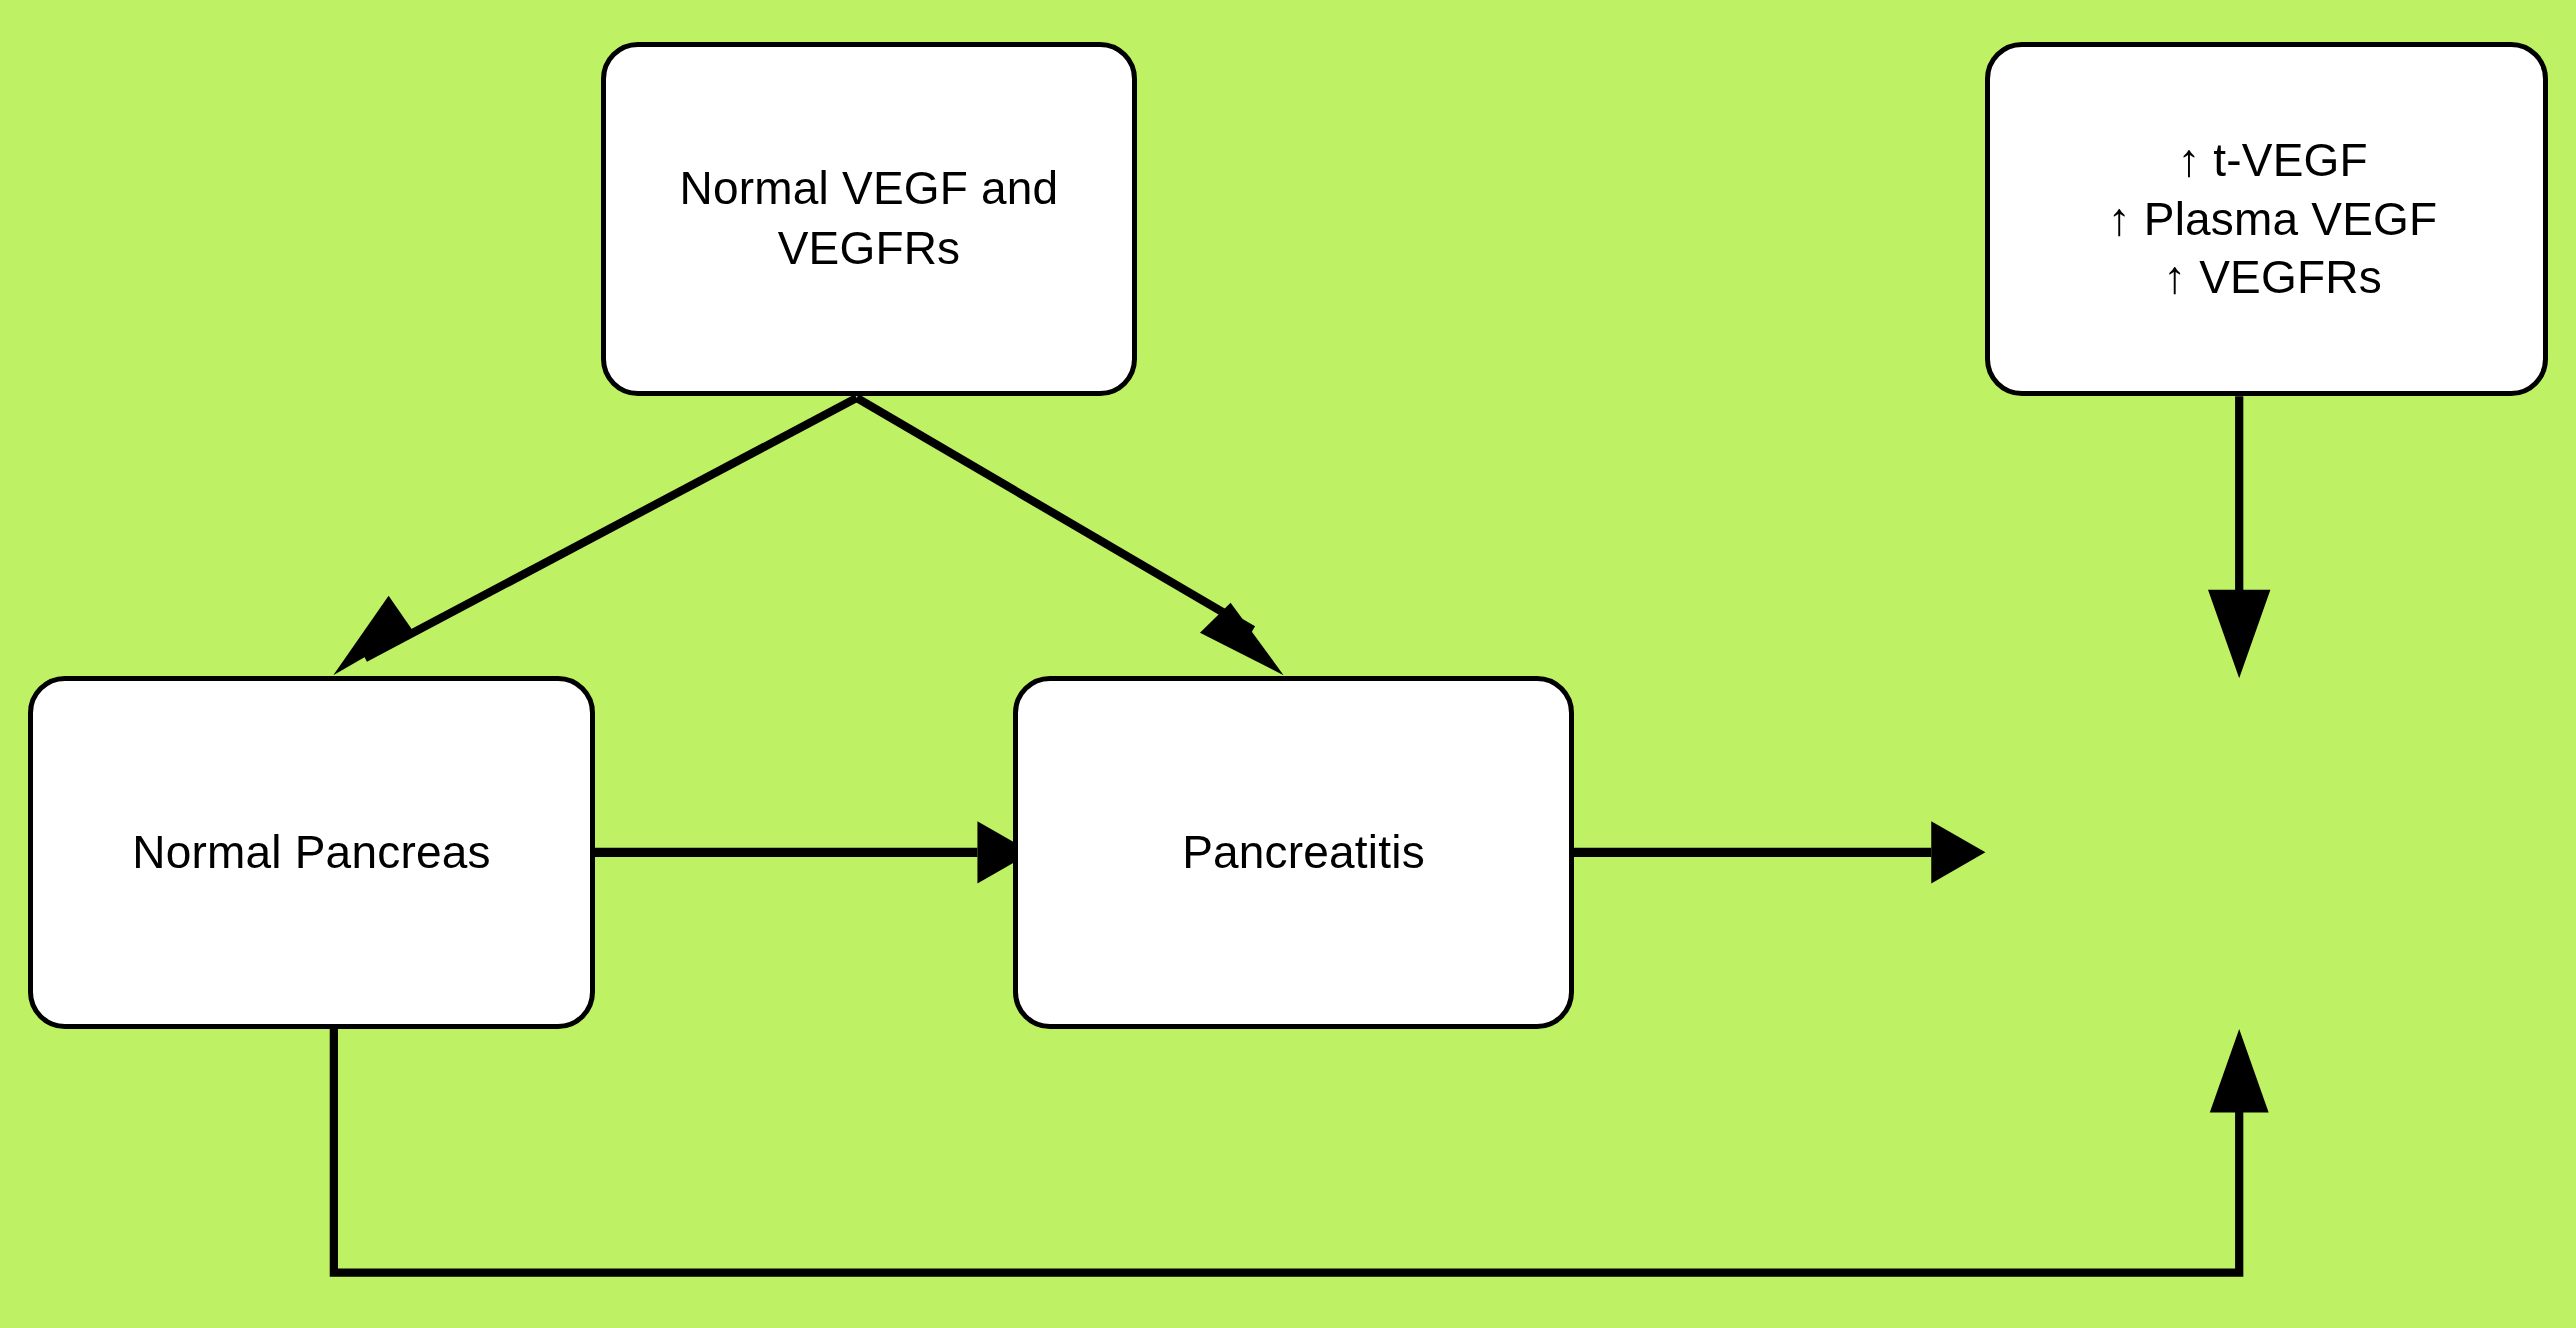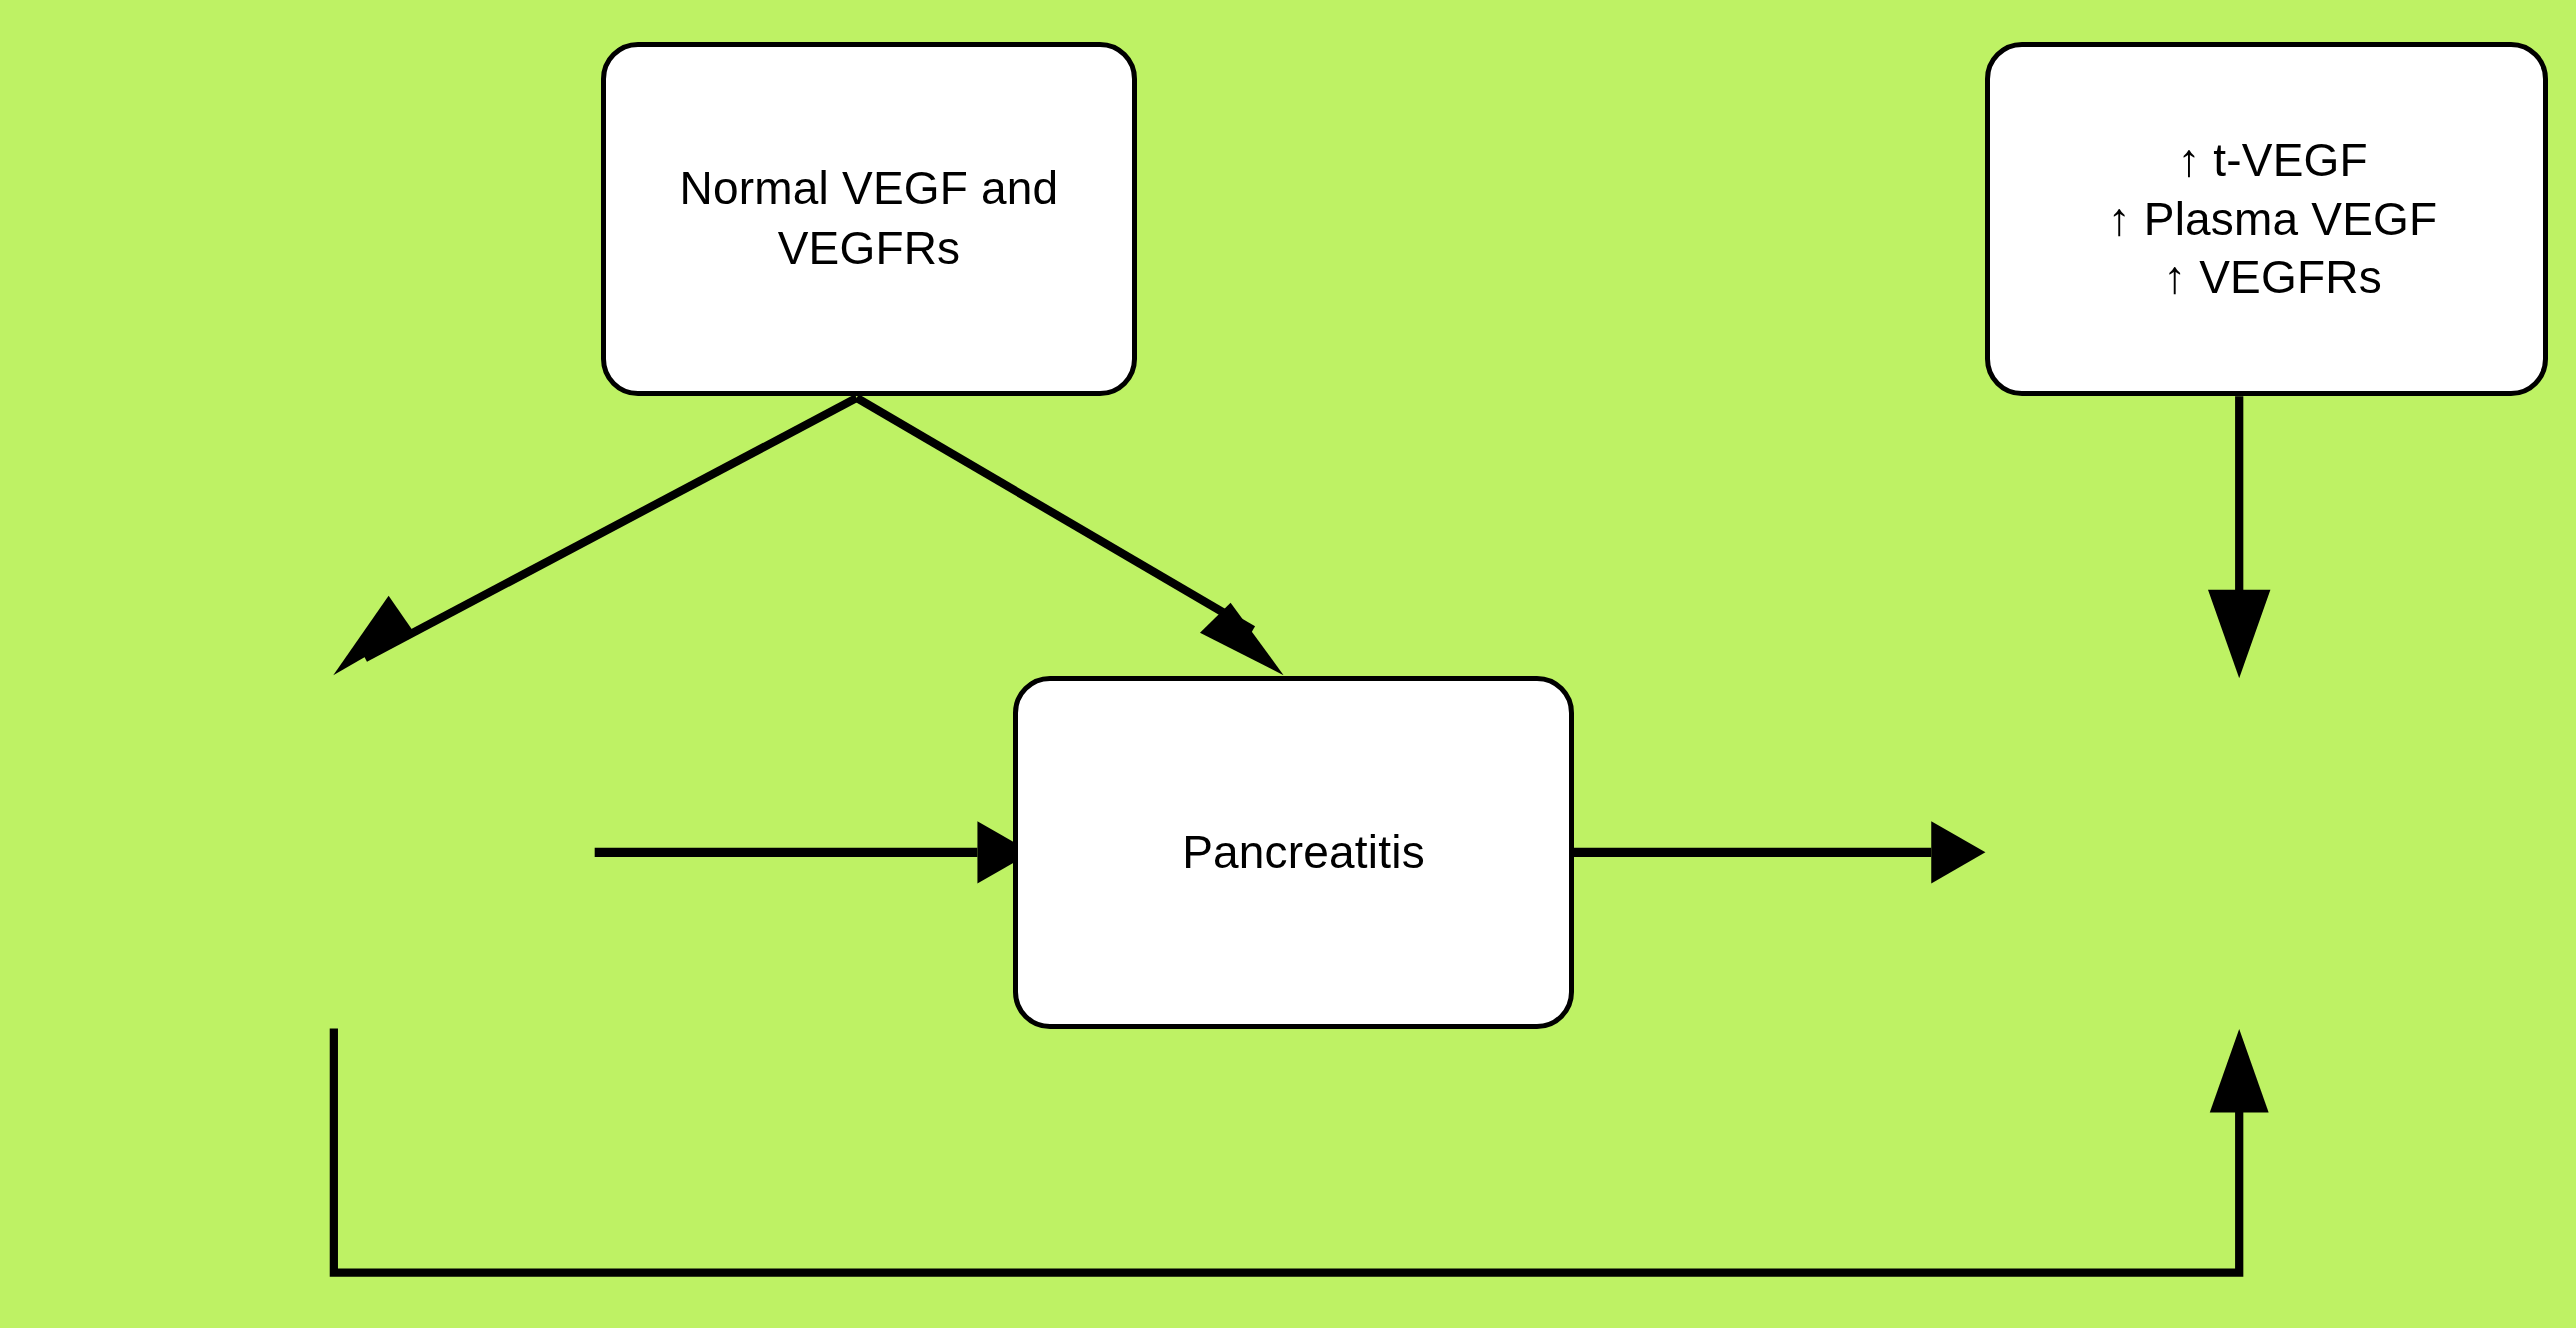--- a/index.html
+++ b/index.html
@@ -92,20 +92,23 @@
     <span class="node-label">Normal VEGF and
 VEGFRs</span>
   </div>
 
   <div class="node-box" style="left:1985px; top:42px; width:563px; height:354px;">
     <span class="node-label multiline-up">↑ t-VEGF
 ↑ Plasma VEGF
 ↑ VEGFRs</span>
   </div>
 
+  <div class="node-box" style="left:28px; top:676px; width:567px; height:353px;">
+    <span class="node-label">Normal Pancreas</span>
+  </div>
 
   <div class="node-box" style="left:1013px; top:676px; width:561px; height:353px;padding-left:20px;">
     <span class="node-label">Pancreatitis</span>
   </div>
 
 
 </div>
 
 
 </body></html>

